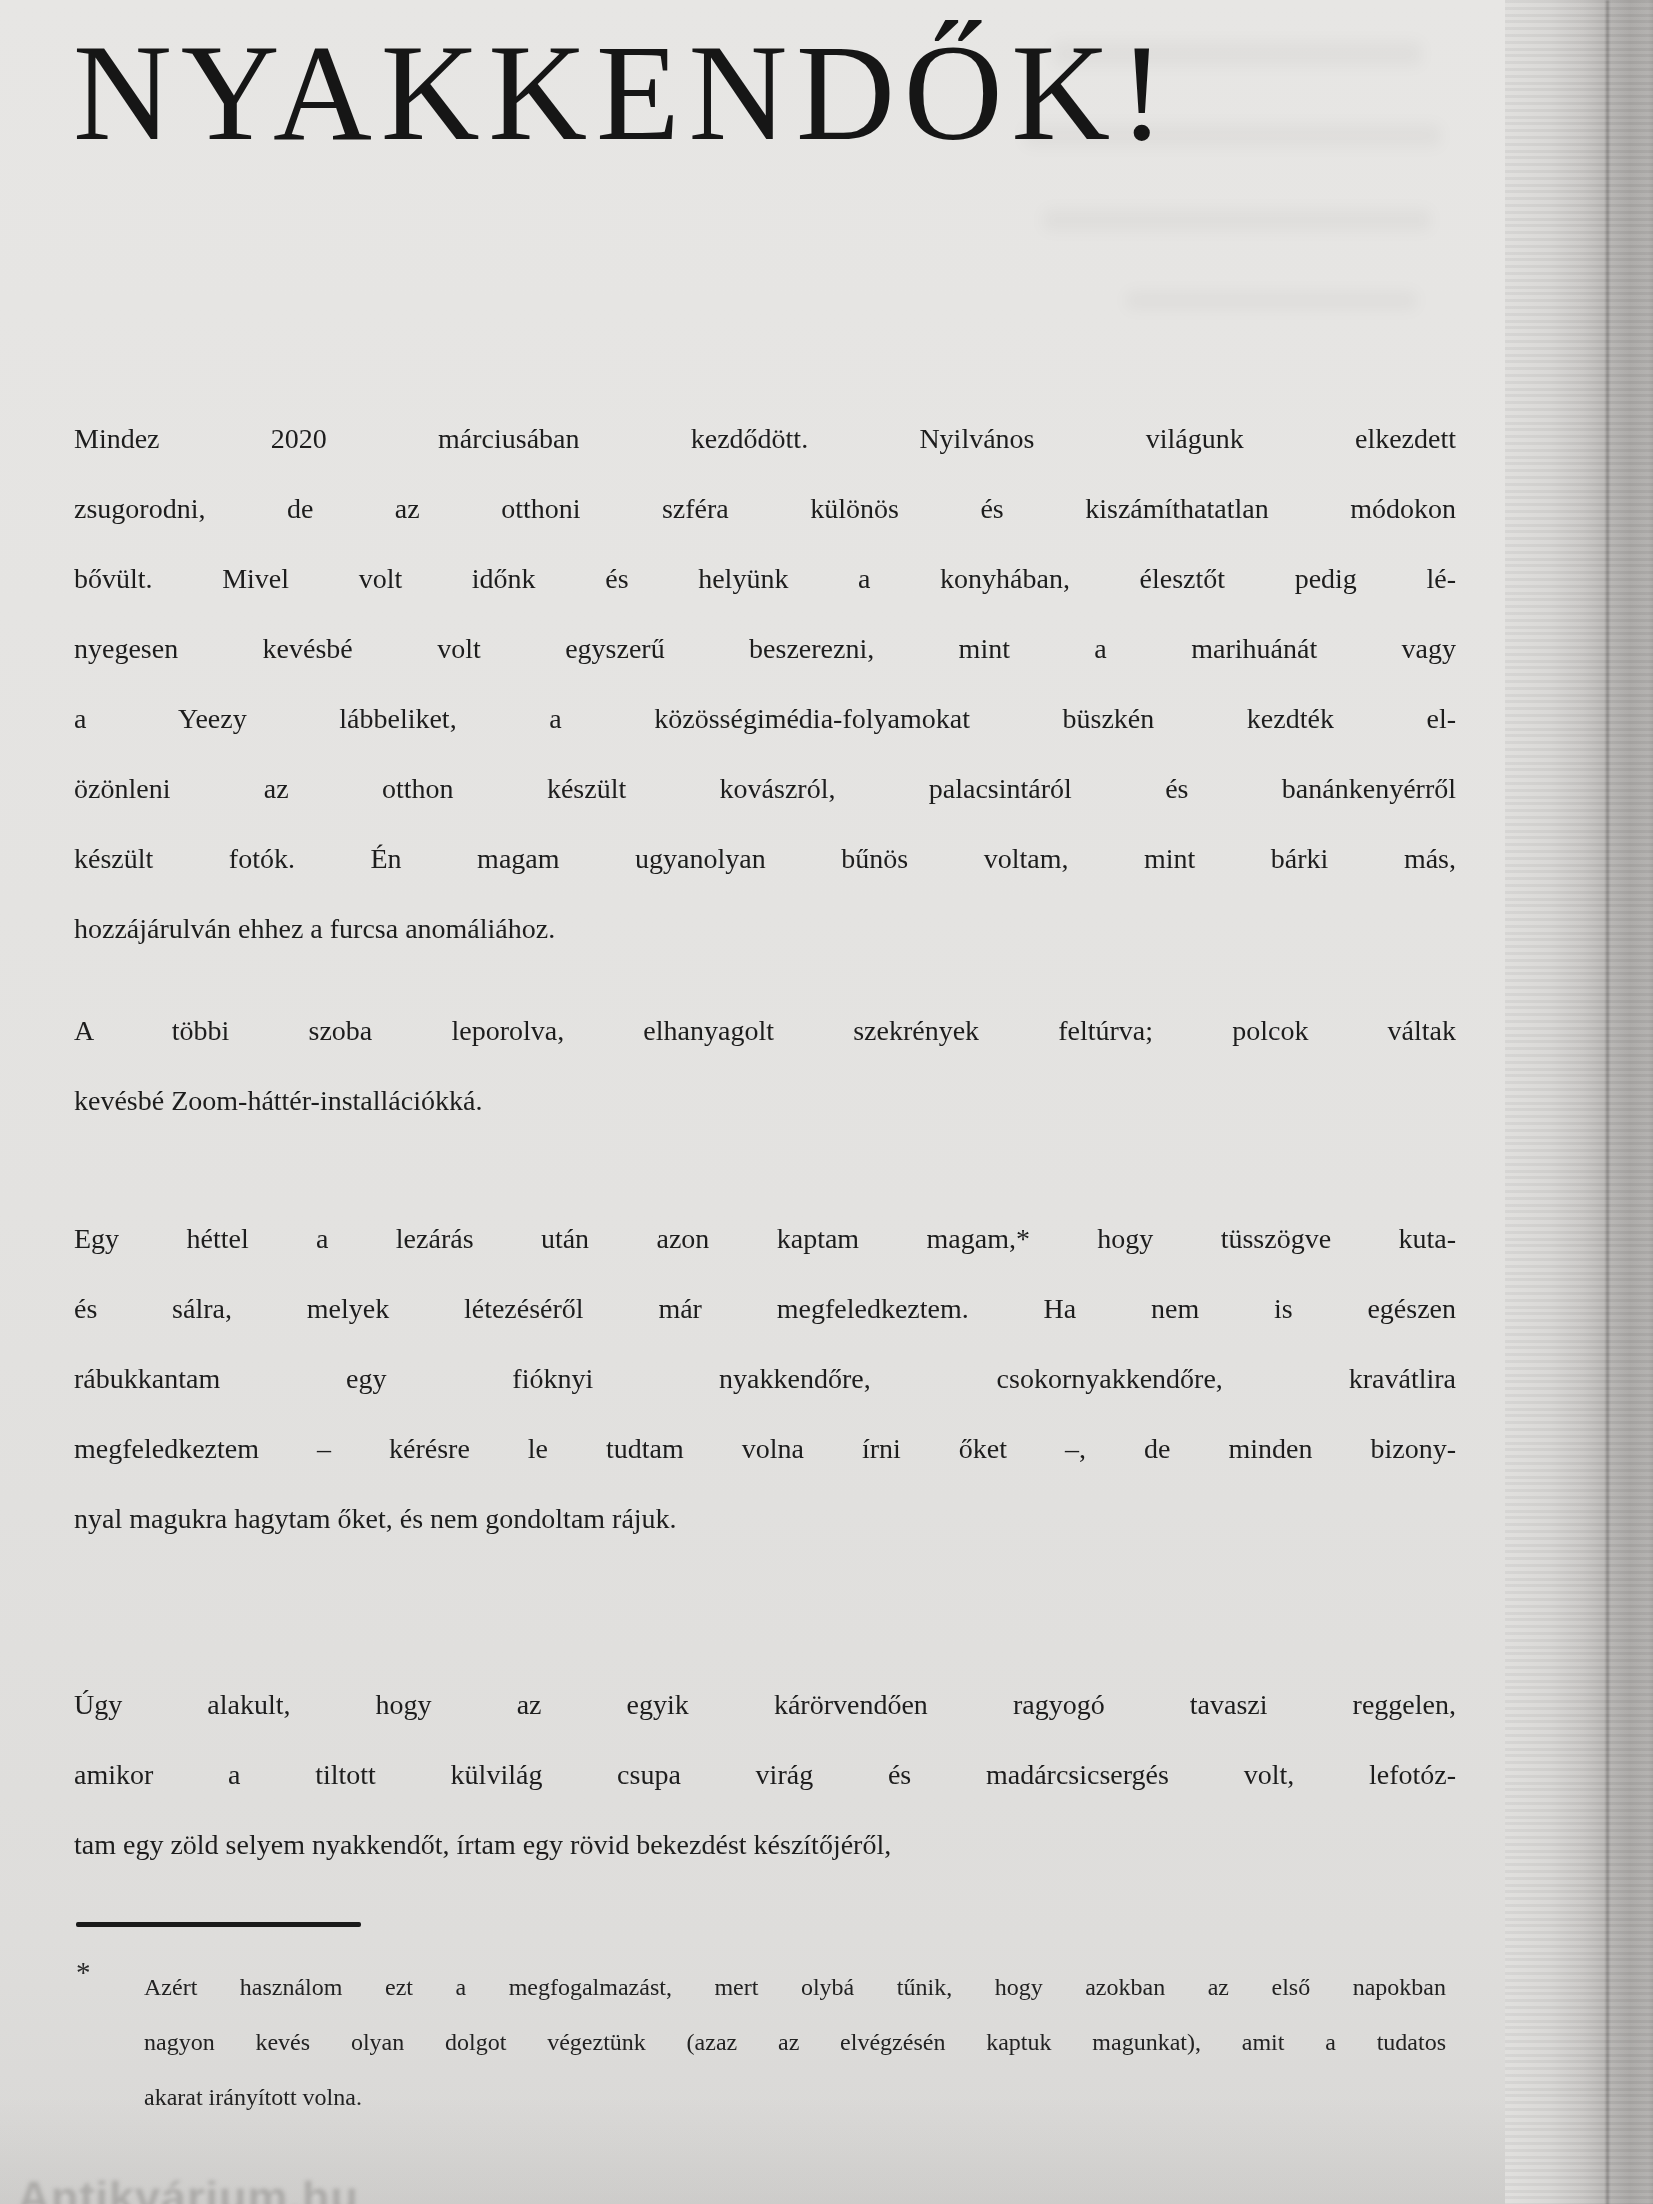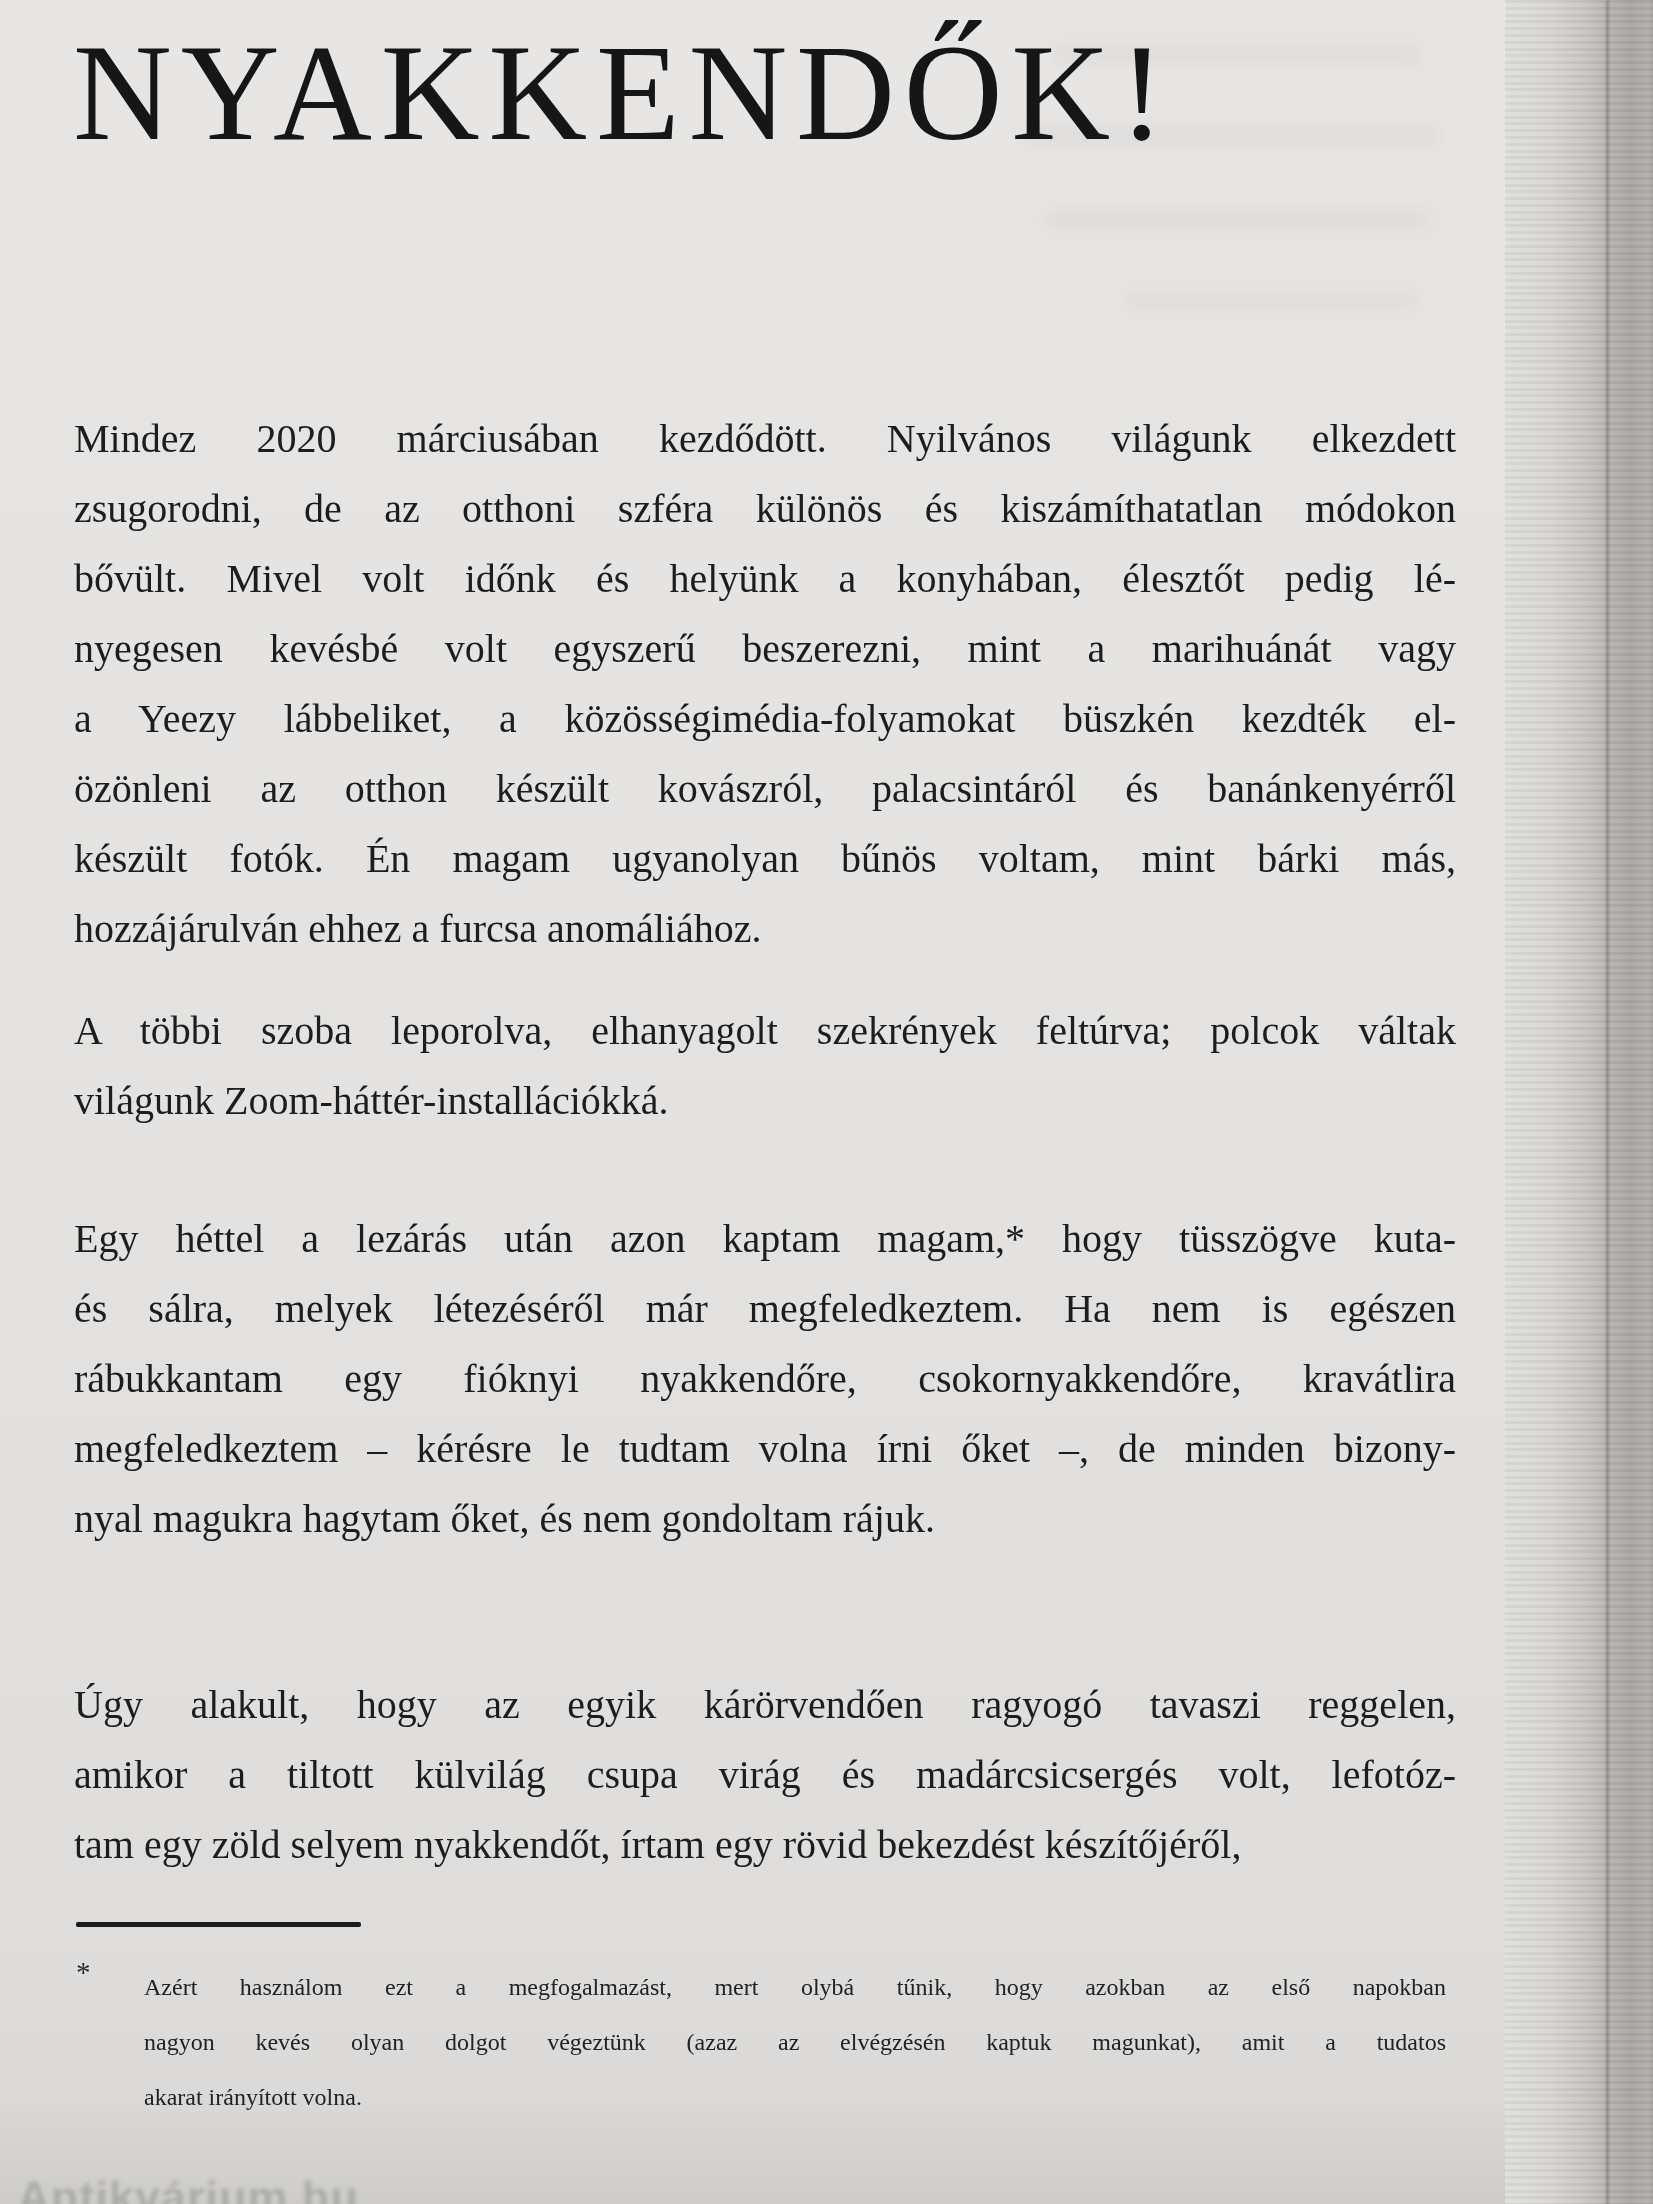--- a/index.html
+++ b/index.html
@@ -20,21 +20,21 @@
   .g3 { left: 1043px; top: 209px; width: 388px; height: 22px; }
   .g4 { left: 1126px; top: 291px; width: 291px; height: 19.4px; }
 
   .title {
     position: absolute; left: 73px; top: 13.6px; width: 1349px; margin: 0;
     text-align: left;
     font-size: 137px; font-weight: 400; letter-spacing: 8.7px;
     color: #161616;
   }
 
-  .para { position: absolute; left: 74px; width: 1382px; font-size: 40px; line-height: 70px; color: #1d1d1d; }
+  .para { position: absolute; left: 74px; width: 1382px; font-size: 28px; line-height: 70px; color: #1d1d1d; }
   .para .line { text-align: justify; text-align-last: justify; white-space: normal; }
   .para .line.last { text-align-last: left; }
   .p1 { top: 404px; }
   .p2 { top: 996px; }
   .p3 { top: 1204px; }
   .p4 { top: 1670px; }
 
   .rule { position: absolute; left: 76px; top: 1922px; width: 285px; height: 4.9px; background: #1a1a1a; border-radius: 1.9px; }
 
   .footnote { position: absolute; left: 76px; top: 1960px; width: 1370px; }
@@ -87,21 +87,21 @@
       <div class="line">zsugorodni, de az otthoni szféra különös és kiszámíthatatlan módokon</div>
       <div class="line">bővült. Mivel volt időnk és helyünk a konyhában, élesztőt pedig lé-</div>
       <div class="line">nyegesen kevésbé volt egyszerű beszerezni, mint a marihuánát vagy</div>
       <div class="line">a Yeezy lábbeliket, a közösségimédia-folyamokat büszkén kezdték el-</div>
       <div class="line">özönleni az otthon készült kovászról, palacsintáról és banánkenyérről</div>
       <div class="line">készült fotók. Én magam ugyanolyan bűnös voltam, mint bárki más,</div>
       <div class="line last">hozzájárulván ehhez a furcsa anomáliához.</div>
     </div>
   <div class="para p2">
       <div class="line">A többi szoba leporolva, elhanyagolt szekrények feltúrva; polcok váltak</div>
-      <div class="line last">világunk Zoom-háttér-installációkká.</div>
+      <div class="line last">kevésbé Zoom-háttér-installációkká.</div>
     </div>
   <div class="para p3">
       <div class="line">Egy héttel a lezárás után azon kaptam magam,* hogy tüsszögve kuta-</div>
       <div class="line">és sálra, melyek létezéséről már megfeledkeztem. Ha nem is egészen</div>
       <div class="line">rábukkantam egy fióknyi nyakkendőre, csokornyakkendőre, kravátlira</div>
       <div class="line">megfeledkeztem – kérésre le tudtam volna írni őket –, de minden bizony-</div>
       <div class="line last">nyal magukra hagytam őket, és nem gondoltam rájuk.</div>
     </div>
   <div class="para p4">
       <div class="line">Úgy alakult, hogy az egyik kárörvendően ragyogó tavaszi reggelen,</div>

